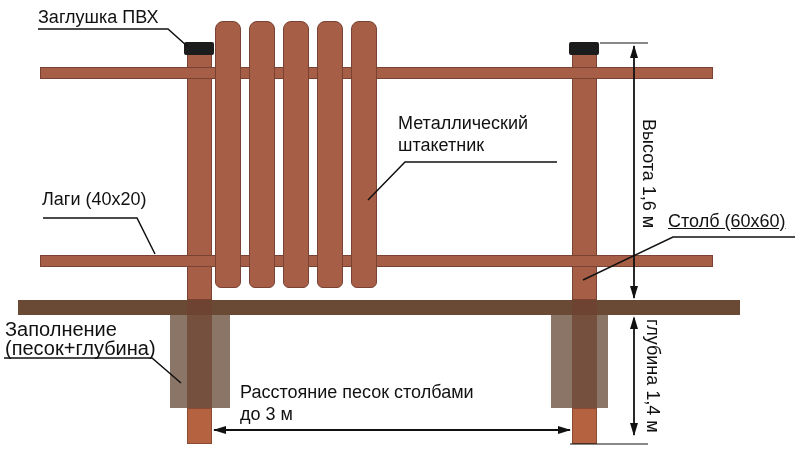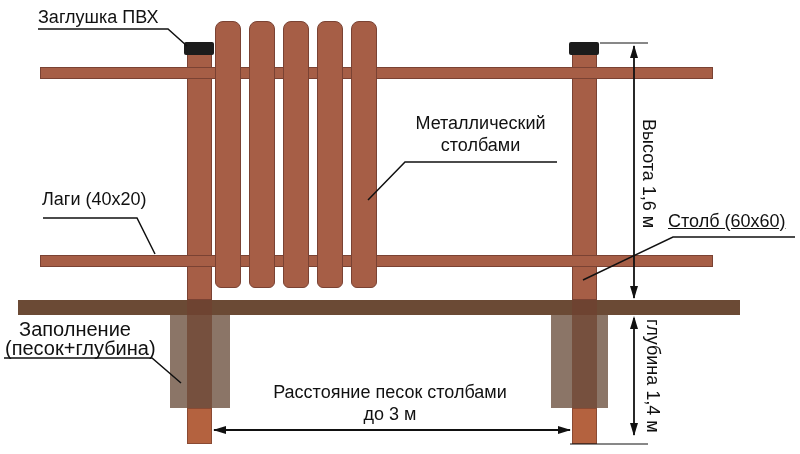--- a/index.html
+++ b/index.html
@@ -23,21 +23,21 @@
           border-radius:8px 8px 6px 6px;z-index:3;}
   .ground{background:var(--ground);z-index:4;}
   .post-ground{background:var(--post-in-ground);z-index:5;}
   .filling{background:var(--filling);z-index:4;}
   .post-filling{background:var(--post-in-filling);z-index:5;}
   .post-below{background:var(--post-below);border:1px solid var(--post-below-border);z-index:5;}
   .cap{background:var(--cap);border-radius:2px;z-index:6;}
   
   svg.overlay{position:absolute;left:0;top:0;z-index:10;pointer-events:none;}
   .label{position:absolute;z-index:11;font-size:18px;line-height:22px;white-space:nowrap;}
-  .label.center{text-align:center;white-space:normal;}
+  .label.center{text-align:left;white-space:normal;}
   .label.small{font-size:20px;line-height:19px;}
   .vlabel{
     position:absolute;z-index:11;font-size:18px;line-height:22px;
     writing-mode:vertical-rl;text-align:center;white-space:nowrap;
   }
 </style>
 </head>
 <body>
 
 <div class="canvas">
@@ -90,21 +90,21 @@
     <line x1="214" y1="430" x2="570" y2="430" stroke="#111" stroke-width="1.8"></line>
     <polygon points="213,430 226,426 226,434" fill="#111"></polygon>
     <polygon points="571,430 558,426 558,434" fill="#111"></polygon>
   </svg>
 
   <div class="label" style="left:38px;top:6px;">Заглушка ПВХ</div>
   <div class="label" style="left:42px;top:188px;">Лаги (40x20)</div>
 
   <div class="label center" style="left:398px;top:112px;width:165px;">
     <div>Металлический</div>
-    <div>столбами</div>
+    <div>штакетник</div>
   </div>
 
   <div class="label" style="left:668px;top:210px;text-decoration:underline;">Столб (60x60)</div>
 
   <div class="label center small" style="left:5px;top:320px;width:140px;">
     <div>Заполнение</div>
     <div>(песок+глубина)</div>
   </div>
 
   <div class="label center" style="left:240px;top:381px;width:300px;">

